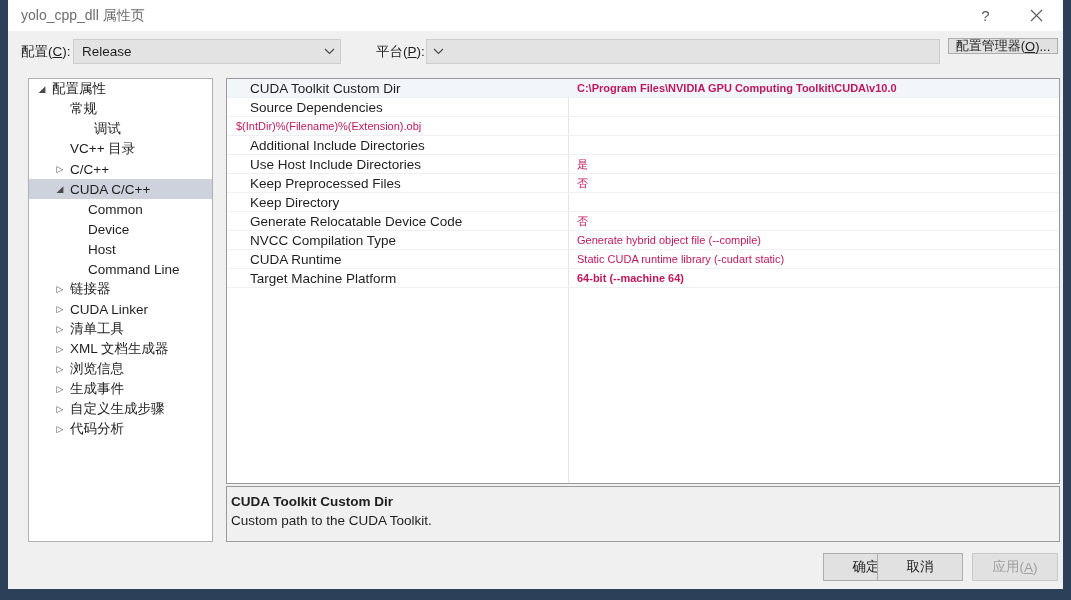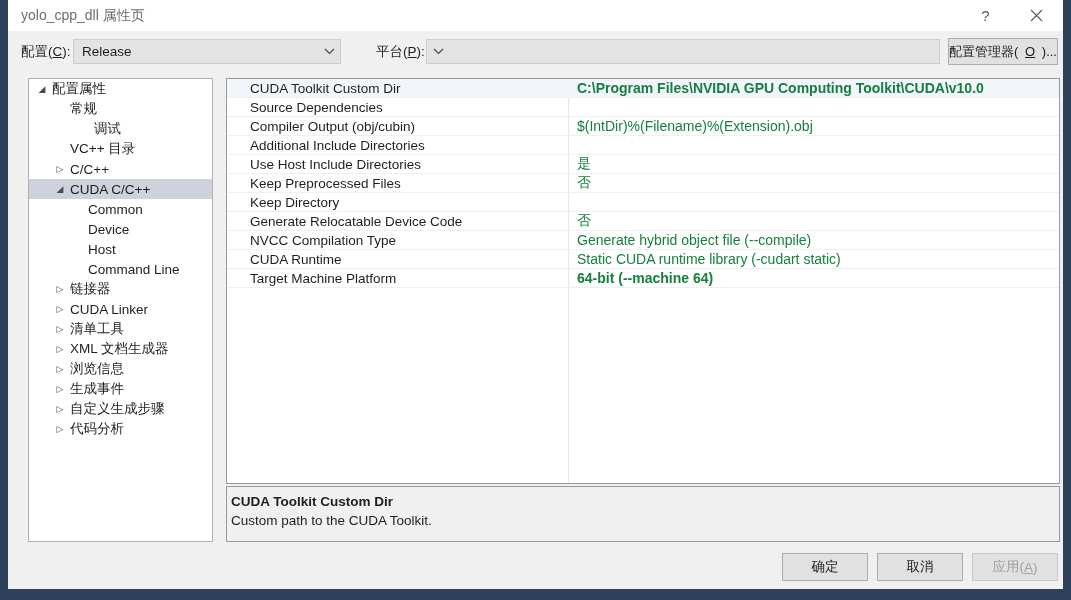--- a/index.html
+++ b/index.html
@@ -65,25 +65,25 @@
   .combo .arrow {
     width: 22px; height: 100%;
     display: flex; align-items: center; justify-content: center;
   }
   #config-label { left: 13px; }
   #config-combo { left: 65px; width: 268px; }
   #platform-label { left: 368px; }
   #platform-combo { left: 418px; width: 514px; }
   #config-mgr-btn {
     position: absolute; left: 940px; top: 7px;
-    width: 110px; height: 27px;
+    width: 110px; height: 16px;
     background: #e1e1e1;
     border: 1px solid #adadad;
     font-size: 13px; color: #1e1e1e;
-    display: flex; align-items: center; justify-content: space-between;
+    display: flex; align-items: center; justify-content: center;
     white-space: nowrap;
   }
 
   
   #tree-panel {
     position: absolute; left: 20px; top: 78px;
     width: 185px; height: 464px;
     background: #ffffff;
     border: 1px solid #b0b0b0;
     overflow: hidden;
@@ -127,21 +127,21 @@
   .grid-row.selected { background: #f2f5fa; }
   .grid-name {
     width: 341px;
     padding-left: 23px;
     font-size: 13.5px; color: #1e1e1e;
     white-space: nowrap; overflow: hidden;
   }
   .grid-value {
     flex: 1;
     padding-left: 9px;
-    font-size: 14px; color: #15803d;
+    font-size: 11px; color: #be185d;
     white-space: nowrap; overflow: hidden;
   }
   .grid-row.bold .grid-value { font-weight: bold; }
 
   
   #desc-panel {
     position: absolute; left: 218px; top: 486px;
     width: 834px; height: 56px;
     background: #f0f0f0;
     border: 1px solid #9a9a9a;
@@ -162,21 +162,21 @@
   .dlg-btn {
     position: absolute; top: 553px;
     width: 86px; height: 28px;
     background: #e1e1e1;
     border: 1px solid #adadad;
     font-size: 13.5px; color: #1e1e1e;
     display: flex; align-items: center; justify-content: center;
     white-space: nowrap;
   }
   .dlg-btn.disabled { color: #a0a0a0; border-color: #c8c8c8; }
-  #ok-btn { left: 774px; }
+  #ok-btn { left: 815px; }
   #cancel-btn { left: 869px; }
   #apply-btn { left: 964px; }
 </style>
 </head>
 <body>
 
 <div id="dialog">
 
   <div id="titlebar">
     <div id="title-text">yolo_cpp_dll 属性页</div>
@@ -291,21 +291,20 @@
     <div id="grid-divider"></div>
   <div class="grid-row selected bold">
         <div class="grid-name">CUDA Toolkit Custom Dir</div>
         <div class="grid-value">C:\Program Files\NVIDIA GPU Computing Toolkit\CUDA\v10.0</div>
       </div>
       <div class="grid-row">
         <div class="grid-name">Source Dependencies</div>
         <div class="grid-value"></div>
       </div>
       <div class="grid-row">
-        <div class="grid-name">Compiler Output (obj/cubin)</div>
         <div class="grid-value">$(IntDir)%(Filename)%(Extension).obj</div>
       </div>
       <div class="grid-row">
         <div class="grid-name">Additional Include Directories</div>
         <div class="grid-value"></div>
       </div>
       <div class="grid-row">
         <div class="grid-name">Use Host Include Directories</div>
         <div class="grid-value">是</div>
       </div>

